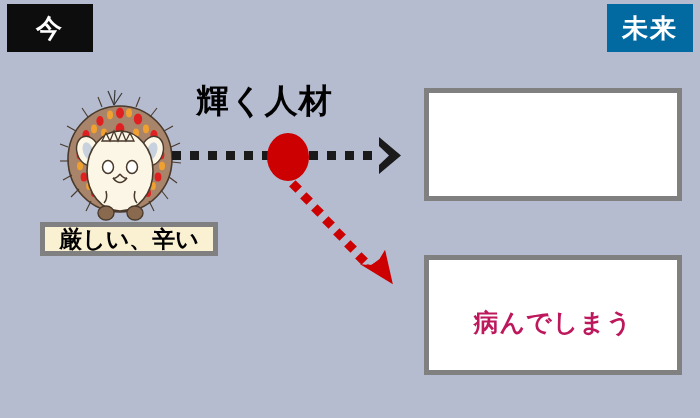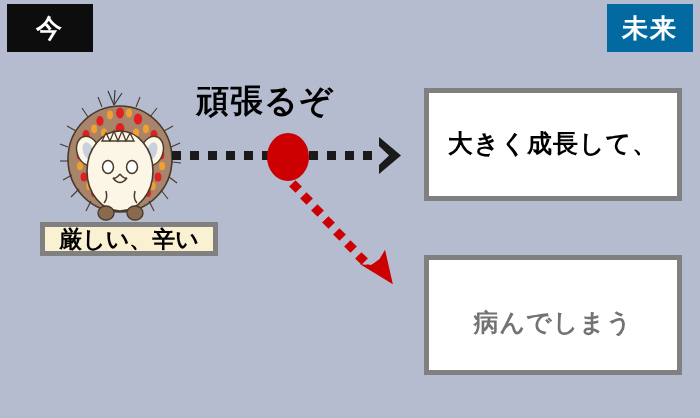--- a/index.html
+++ b/index.html
@@ -70,21 +70,21 @@
   }
   .outcome-line {
     font-weight: bold;
     font-size: 25px;
     line-height: 1.45;
     letter-spacing: 1px;
     white-space: nowrap;
   }
   .outcome-line.black { color: #000000; }
   .outcome-line.blue  { color: #2b5597; }
-  .outcome-line.red   { color: #737373; margin-top: 16px; }
+  .outcome-line.red   { color: #be185d; margin-top: 16px; }
 
   
   #struggle-label {
     position: absolute;
     left: 40px;
     top: 222px;
     width: 178px;
     height: 34px;
     background: #faf0d2;
     border: 5px solid #808080;
@@ -231,21 +231,21 @@
 
     <ellipse cx="48" cy="128" rx="8" ry="7" fill="#8a6a4e" stroke="#4a3a2c" stroke-width="1.4"></ellipse>
     <ellipse cx="77" cy="128" rx="8" ry="7" fill="#8a6a4e" stroke="#4a3a2c" stroke-width="1.4"></ellipse>
   </svg>
 
   <div id="struggle-label">
     <span>厳しい、辛い</span>
   </div>
 
   <div id="effort-caption">
-    <span>頑張るぞ</span>
+    <span>輝く人材</span>
   </div>
 
   <svg id="arrow-success" viewBox="0 0 700 418">
     <g fill="#1a1a1a">
       <rect x="172" y="151" width="9" height="9"></rect>
       <rect x="190" y="151" width="9" height="9"></rect>
       <rect x="208" y="151" width="9" height="9"></rect>
       <rect x="226" y="151" width="9" height="9"></rect>
       <rect x="244" y="151" width="9" height="9"></rect>
       <rect x="262" y="151" width="9" height="9"></rect>
@@ -267,20 +267,19 @@
       <rect x="324" y="218" width="9" height="9" transform="rotate(45 328.5 222.5)"></rect>
       <rect x="335" y="230" width="9" height="9" transform="rotate(45 339.5 234.5)"></rect>
       <rect x="346" y="242" width="9" height="9" transform="rotate(45 350.5 246.5)"></rect>
       <rect x="357" y="254" width="9" height="9" transform="rotate(45 361.5 258.5)"></rect>
     </g>
     <path d="M360 263 L392 285 L386 250 L380 259 L371 265 Z" fill="#cc0000" transform="rotate(-3 380 268)"></path>
     <path d="M366 264 L390 281 L385 252 L380 260 L371 265 Z" fill="#cc0000"></path>
   </svg>
 
   <div class="outcome-box" id="outcome-positive">
-    <div class="outcome-line black">大きく成長して、</div>
   </div>
 
   <div class="outcome-box" id="outcome-negative">
     <div class="outcome-line red">病んでしまう</div>
   </div>
 
 </div>
 
 </body></html>

